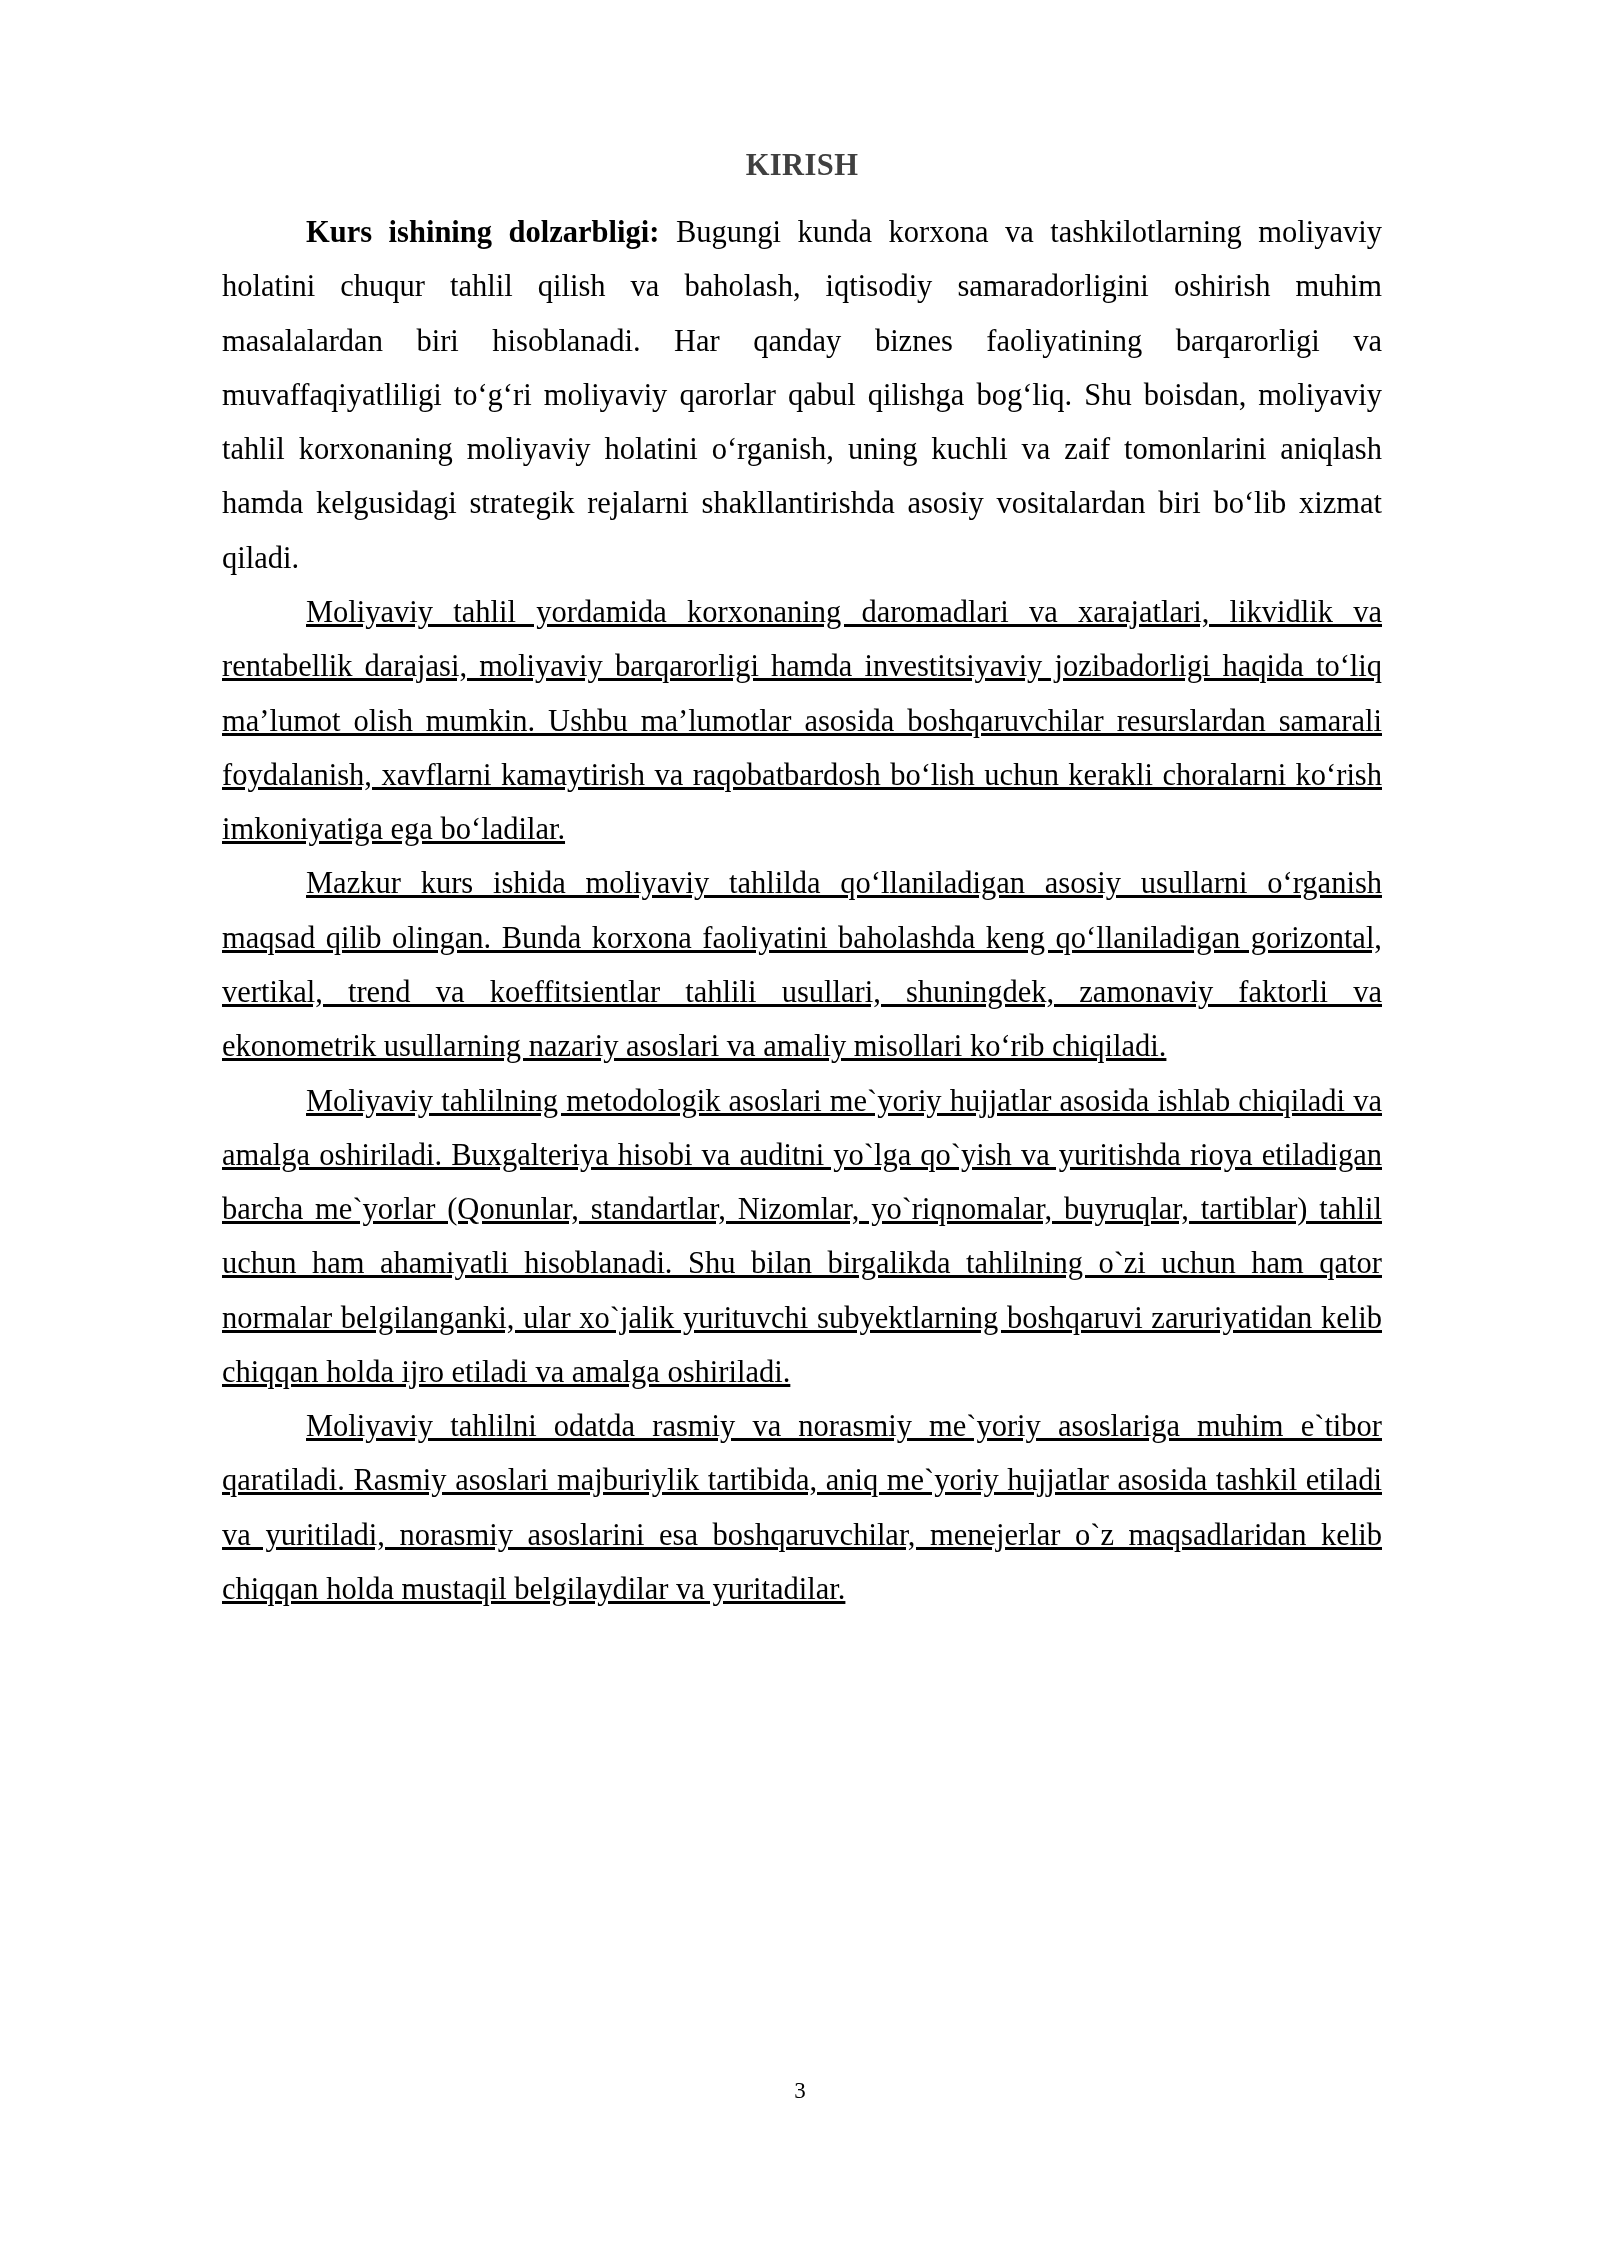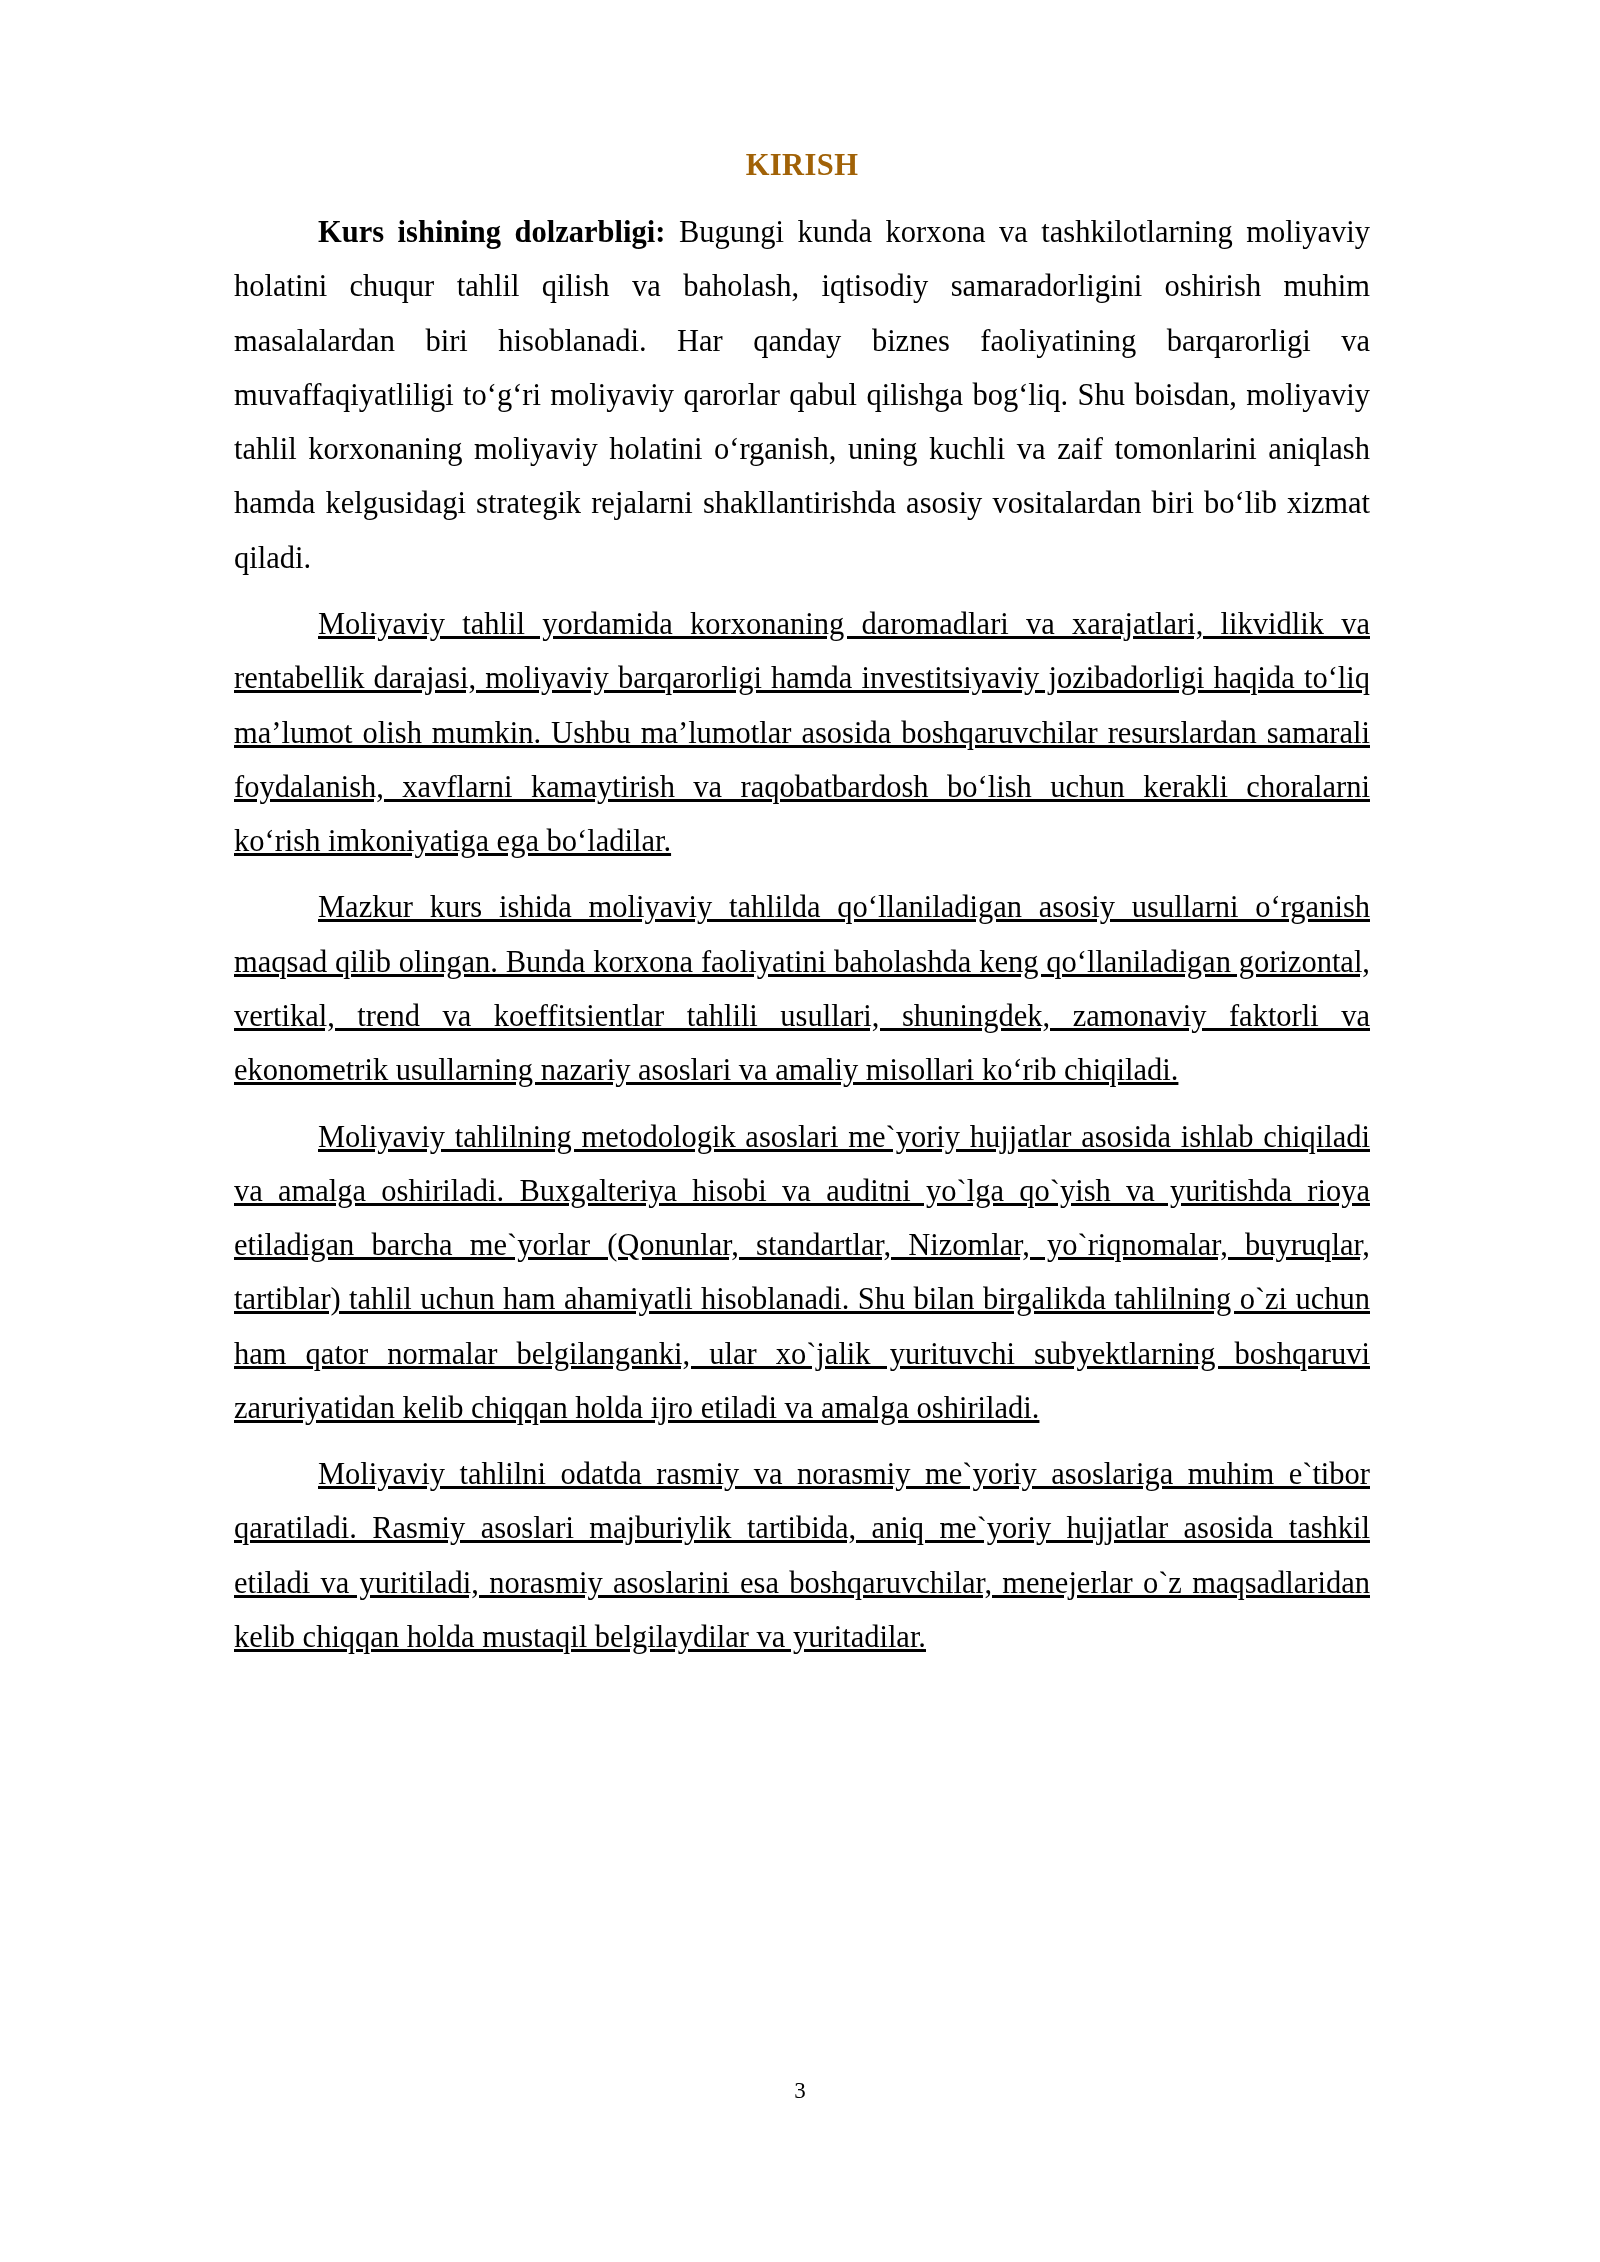--- a/index.html
+++ b/index.html
@@ -19,32 +19,32 @@
     position: absolute;
     left: 222px;
     top: 148px;
     width: 1160px;
   }
   .doc-title {
     font-family: "Liberation Serif", "DejaVu Serif", serif;
     font-size: 30.5px;
     font-weight: bold;
     text-align: center;
-    color: #a16207;
+    color: #404040;
     margin: 0 0 22px 0;
     letter-spacing: 0.4px;
   }
   p.para {
     font-family: "Liberation Serif", "DejaVu Serif", serif;
     font-size: 30.5px;
     line-height: 1.78;
     text-align: justify;
     text-justify: inter-word;
     color: #000000;
-    margin: 12px;
+    margin: 0;
     text-indent: 84px;
     hyphens: none;
     -webkit-hyphens: none;
   }
   p.para + p.para {
     margin-top: 0;
     text-decoration: underline;
   }
   .lead {
     font-weight: bold;

